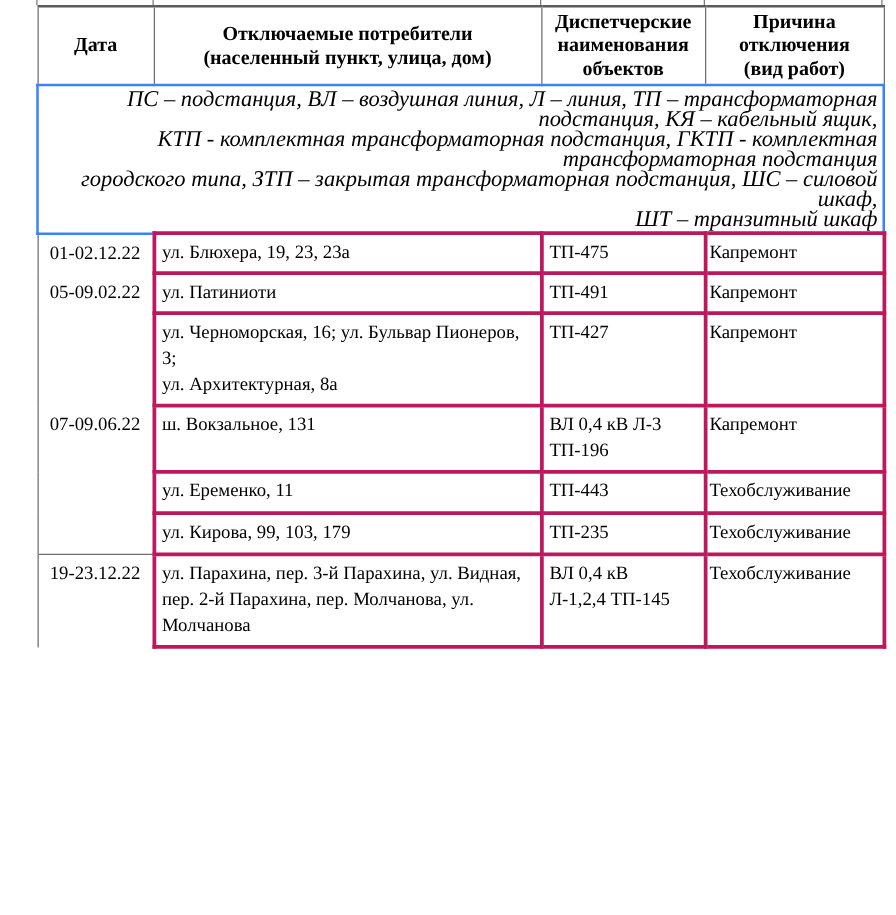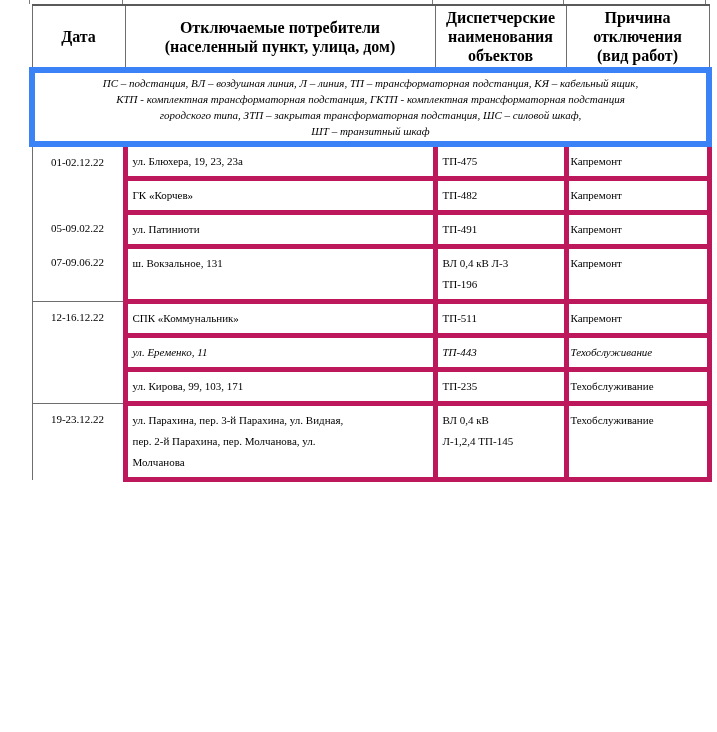--- a/index.html
+++ b/index.html
@@ -48,48 +48,48 @@
     border-top: 2px solid #5a5a5a;
     font-weight: bold;
     font-size: 16px;
     line-height: 19px;
     text-align: center;
     vertical-align: middle;
     padding: 2px 2px;
     white-space: pre-line;
   }
   td {
-    font-size: 11px;
+    font-size: 15px;
     line-height: 21px;
     padding: 4px 3px 4px 5px;
   }
   td.note {
-    border: 6px solid #3b82f6;
+    border: 2px solid #3b82f6;
     font-style: italic;
-    font-size: 11px;
+    font-size: 18px;
     line-height: 16px;
-    text-align: center;
+    text-align: right;
     vertical-align: middle;
     padding: 2px 4px;
     white-space: pre-line;
   }
   td.c-date {
     border-left: 1px solid #6e6e6e;
     border-right: 1px solid #6e6e6e;
     border-top: none;
     border-bottom: none;
     text-align: center;
     padding: 5px 1px 4px 1px;
     white-space: nowrap;
   }
   td.c-date.date-sep {
     border-top: 1px solid #6e6e6e;
   }
   td.c-cons, td.c-obj, td.c-reason {
-    border: 5px solid #be185d;
+    border: 3px solid #be185d;
     white-space: pre-line;
   }
   td.c-reason {
     text-align: left;
     padding-left: 2px;
     padding-right: 2px;
   }
 </style>
 </head>
 <body>
@@ -132,54 +132,49 @@
 городского типа, ЗТП – закрытая трансформаторная подстанция, ШС – силовой шкаф,
 ШТ – транзитный шкаф</td>
         </tr>
 
       <tr style="height: 31px;">
     <td class="c-date">01-02.12.22</td>
     <td class="c-cons">ул. Блюхера, 19, 23, 23а</td>
     <td class="c-obj">ТП-475</td>
     <td class="c-reason">Капремонт</td>
   </tr>
-          <tr style="height: 32px;">
-    <td class="c-date"></td>
-    <td class="c-cons">ГК «Корчев»</td>
-    <td class="c-obj">ТП-482</td>
-    <td class="c-reason">Капремонт</td>
-  </tr>
           <tr style="height: 31px;">
     <td class="c-date">05-09.02.22</td>
     <td class="c-cons">ул. Патиниоти</td>
     <td class="c-obj">ТП-491</td>
+    <td class="c-reason">Капремонт</td>
+  </tr>
+          <tr style="height: 56px;">
+    <td class="c-date"></td>
+    <td class="c-cons">ул. Черноморская, 16; ул. Бульвар Пионеров, 3;
+ул. Архитектурная, 8а</td>
+    <td class="c-obj">ТП-427</td>
     <td class="c-reason">Капремонт</td>
   </tr>
           <tr style="height: 48px;">
     <td class="c-date">07-09.06.22</td>
     <td class="c-cons">ш. Вокзальное, 131</td>
     <td class="c-obj">ВЛ 0,4 кВ Л-3
 ТП-196</td>
     <td class="c-reason">Капремонт</td>
   </tr>
-          <tr style="height: 32px;">
-    <td class="c-date date-sep">12-16.12.22</td>
-    <td class="c-cons">СПК «Коммунальник»</td>
-    <td class="c-obj">ТП-511</td>
-    <td class="c-reason">Капремонт</td>
-  </tr>
-          <tr style="height: 33px; font-style: italic;">
+          <tr style="height: 33px;">
     <td class="c-date"></td>
     <td class="c-cons">ул. Еременко, 11</td>
     <td class="c-obj">ТП-443</td>
     <td class="c-reason">Техобслуживание</td>
   </tr>
           <tr style="height: 33px;">
     <td class="c-date"></td>
-    <td class="c-cons">ул. Кирова, 99, 103, 171</td>
+    <td class="c-cons">ул. Кирова, 99, 103, 179</td>
     <td class="c-obj">ТП-235</td>
     <td class="c-reason">Техобслуживание</td>
   </tr>
           <tr style="height: 68px;">
     <td class="c-date date-sep">19-23.12.22</td>
     <td class="c-cons">ул. Парахина, пер. 3-й Парахина, ул. Видная,
 пер. 2-й Парахина, пер. Молчанова, ул.
 Молчанова</td>
     <td class="c-obj">ВЛ 0,4 кВ
 Л-1,2,4 ТП-145</td>

